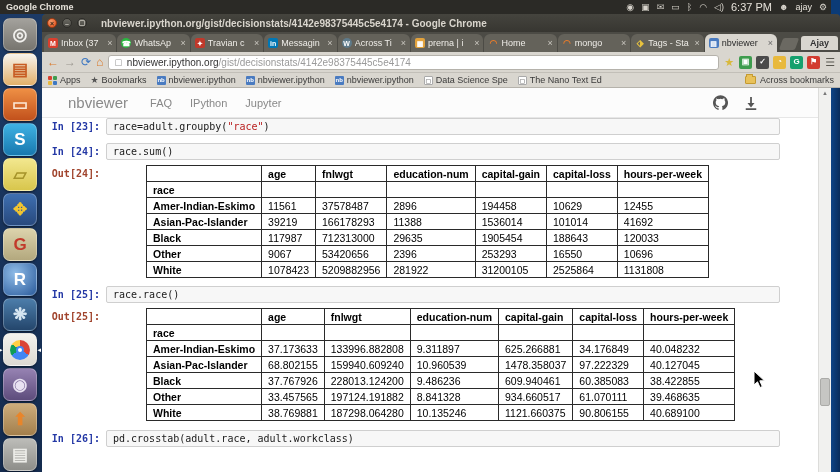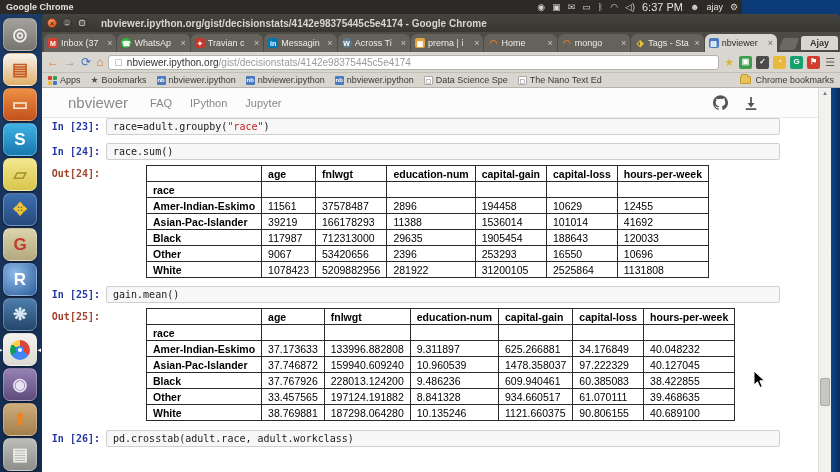--- a/index.html
+++ b/index.html
@@ -1,20 +1,20 @@
 <!DOCTYPE html>
 <html><head>
 <meta charset="utf-8">
 <style>
   * { margin:0; padding:0; box-sizing:border-box; }
   html,body { width:840px; height:472px; overflow:hidden; font-family:"Liberation Sans",sans-serif; background:#0B3B77; }
   #screen { position:relative; width:840px; height:472px; }
 
   
-  #sysbar { position:absolute; top:0; left:0; width:742px; height:14px; background:#2B2A26; color:#E6E2DA;
+  #sysbar { position:absolute; top:0; left:0; width:831px; height:14px; background:#2B2A26; color:#E6E2DA;
             display:flex; align-items:center; font-size:9px; }
   #sysbar .appname { font-weight:bold; margin-left:6px; }
   #sysbar .tray { margin-left:auto; display:flex; align-items:center; gap:7px; margin-right:4px; }
   .tray-ico { font-size:9px; line-height:10px; color:#D8D4CC; }
   #sysbar .time { font-size:11px; }
   #sysbar .uname { font-size:9px; }
 
   
   #launcher { position:absolute; top:14px; left:0; width:42px; height:458px;
               background:linear-gradient(180deg,#1C3A66 0%,#142B4E 100%); padding-top:2px; }
@@ -295,21 +295,21 @@
             <span class="fav" style="background: rgb(255, 255, 255); color: rgb(136, 136, 136); border: 1px solid rgb(170, 170, 170);">▢</span>
             <span>Data Science Spe</span>
           </span>
           <span class="bkm">
             <span class="fav" style="background: rgb(255, 255, 255); color: rgb(136, 136, 136); border: 1px solid rgb(170, 170, 170);">▢</span>
             <span>The Nano Text Ed</span>
           </span>
         </span>
       <span id="otherbkm">
         <span class="folder"></span>
-        <span>Chrome bookmarks</span>
+        <span>Across bookmarks</span>
       </span>
     </div>
 
     <div id="pagerow">
       <div id="page">
         <div id="nbnavbar">
           <span id="brand">nbviewer</span>
           <span id="nblinks">
               <a href="#">FAQ</a>
               <a href="#">IPython</a>
@@ -405,21 +405,21 @@
                       <td>31200105</td>
                       <td>2525864</td>
                       <td>1131808</td>
                     </tr>
                   </tbody>
                 </table>
               </div>
             </div>
             <div class="cellrow" style="margin-top: 8px;">
               <div class="prompt in">In [25]:</div>
-              <div class="codebox"><span>gain.mean()</span></div>
+              <div class="codebox"><span>race.race()</span></div>
             </div>
             <div class="cellrow" style="margin-top: 5px;">
               <div class="prompt out">Out[25]:</div>
               <div style="margin-left: 40px;">
                 <table class="df">
                   <colgroup>
                     <col class="c0">
                   </colgroup>
                   <thead>
                     <tr>
@@ -446,21 +446,21 @@
                       <td class="idx">Amer-Indian-Eskimo</td>
                       <td>37.173633</td>
                       <td>133996.882808</td>
                       <td>9.311897</td>
                       <td>625.266881</td>
                       <td>34.176849</td>
                       <td>40.048232</td>
                     </tr>
                     <tr>
                       <td class="idx">Asian-Pac-Islander</td>
-                      <td>37.746872</td>
+                      <td>68.802155</td>
                       <td>159940.609240</td>
                       <td>10.960539</td>
                       <td>1478.358037</td>
                       <td>97.222329</td>
                       <td>40.127045</td>
                     </tr>
                     <tr>
                       <td class="idx">Black</td>
                       <td>37.767926</td>
                       <td>228013.124200</td>

